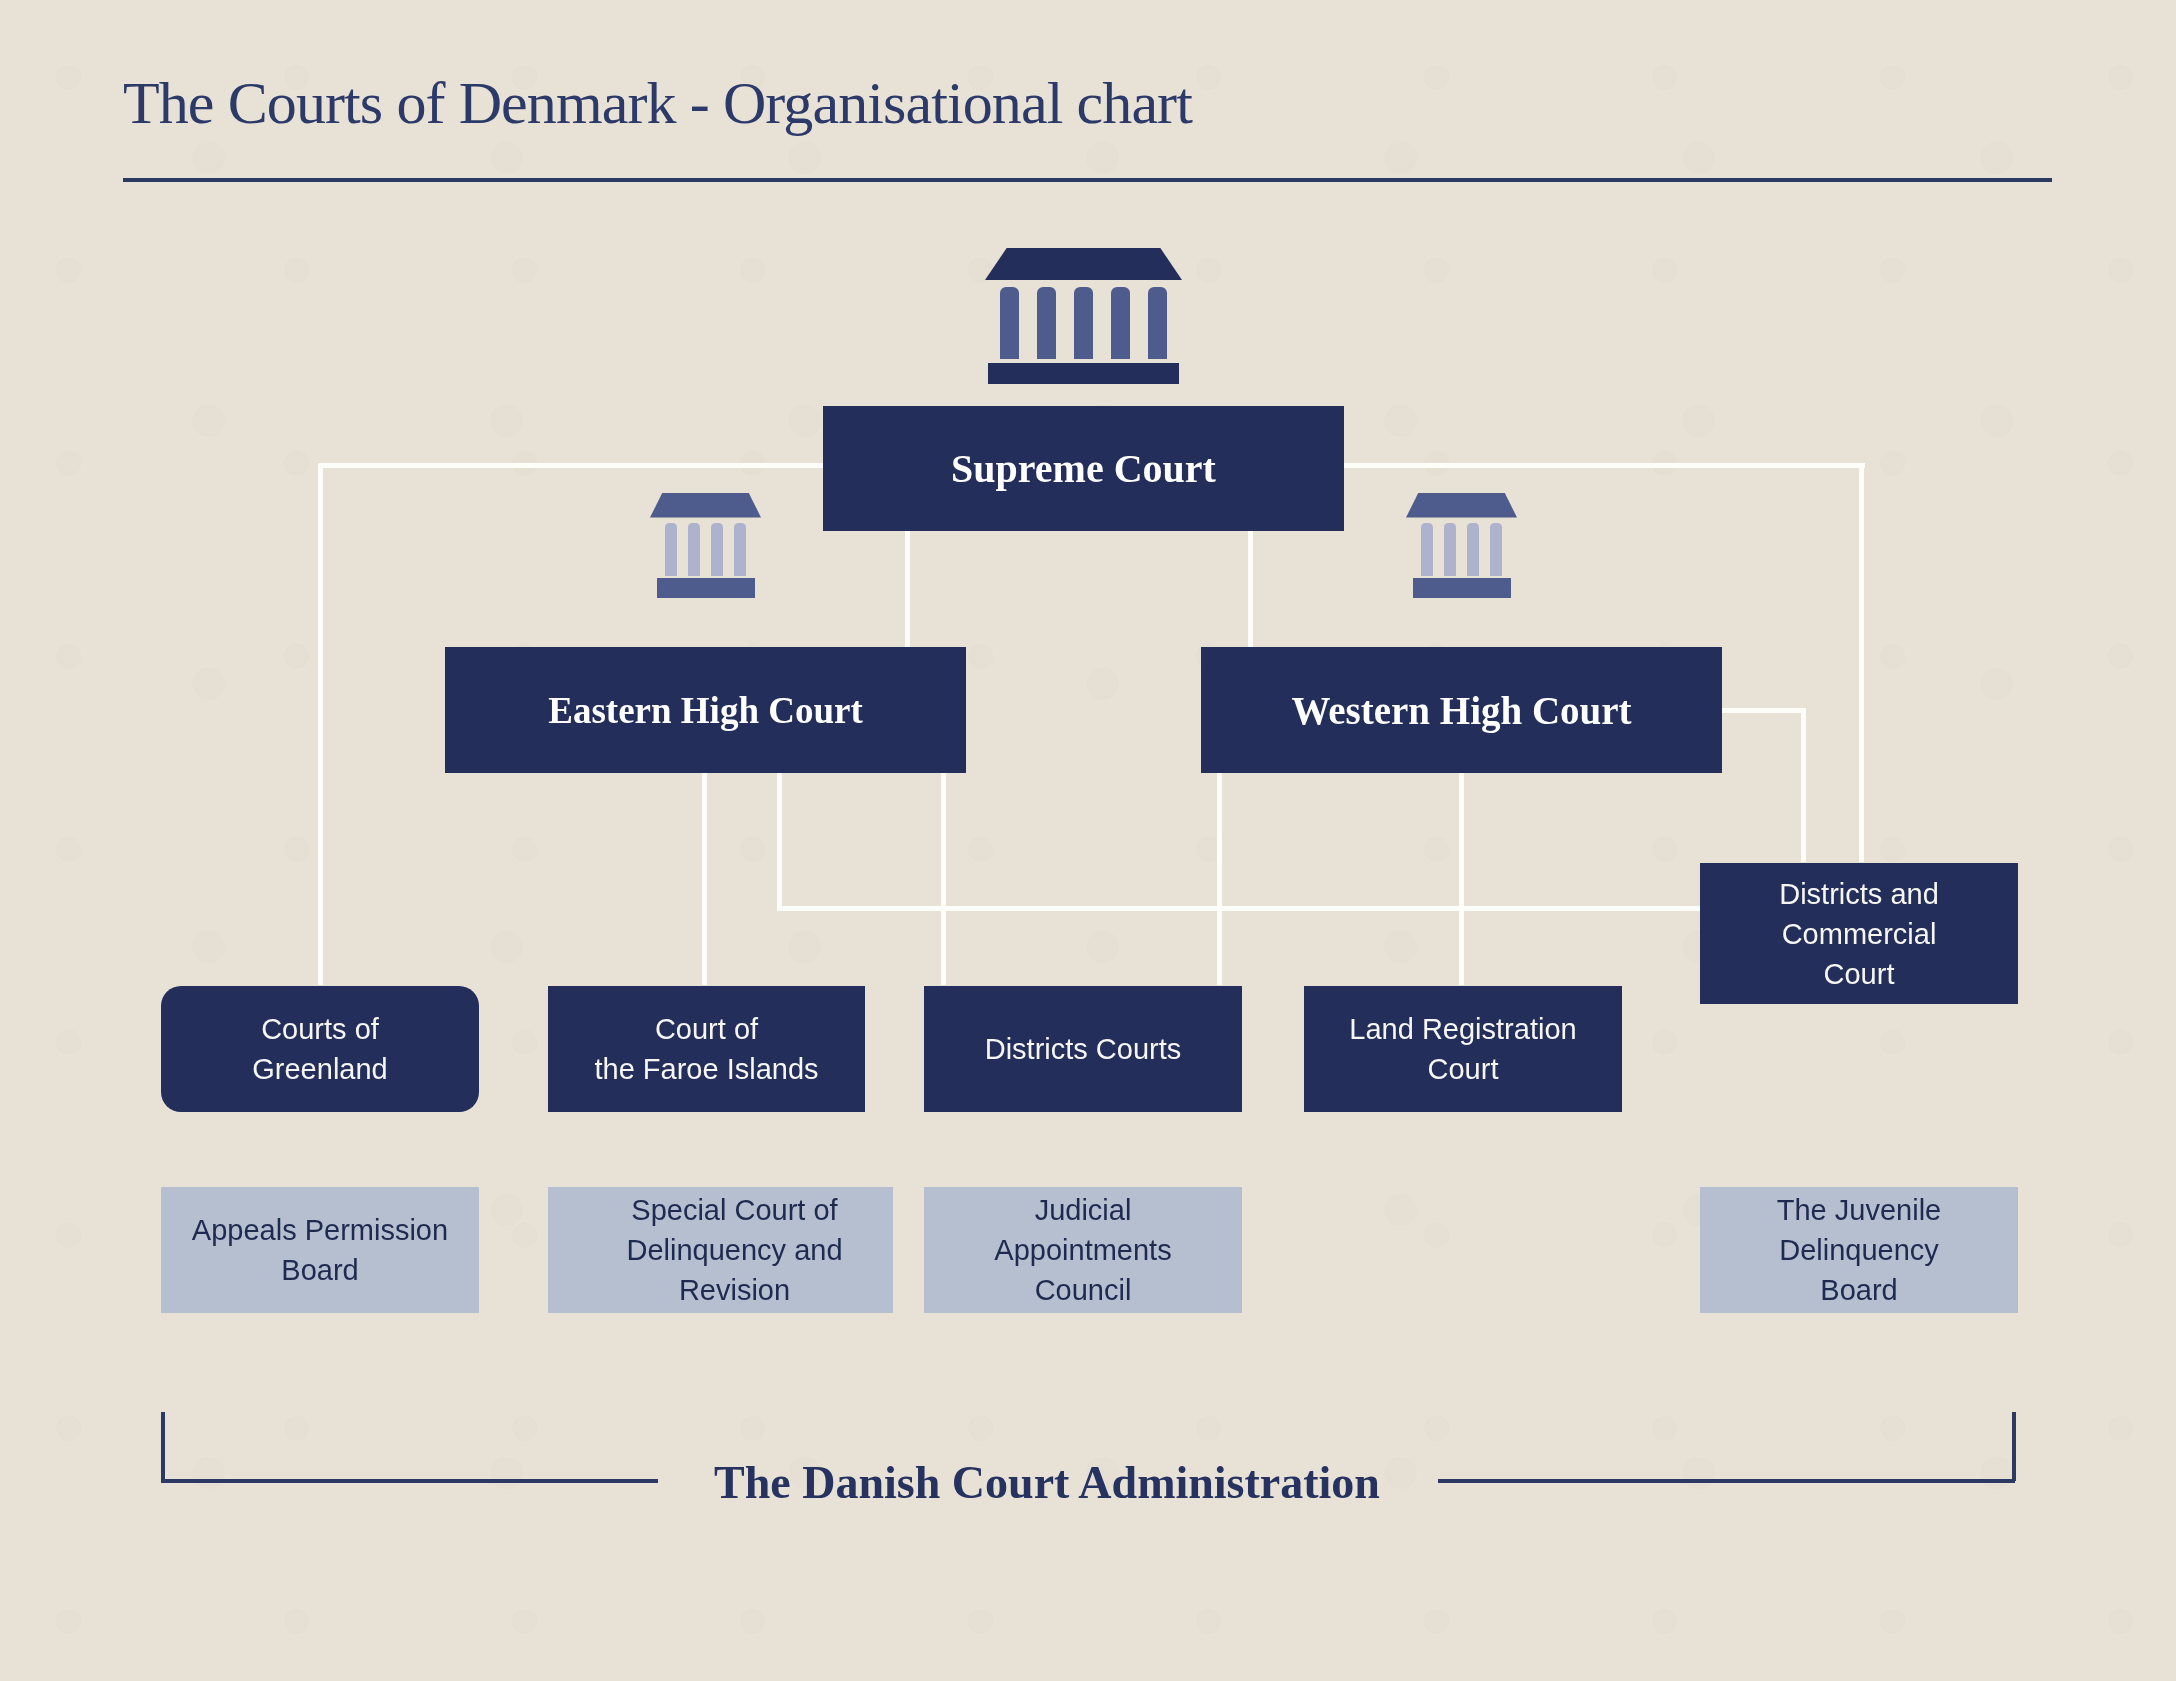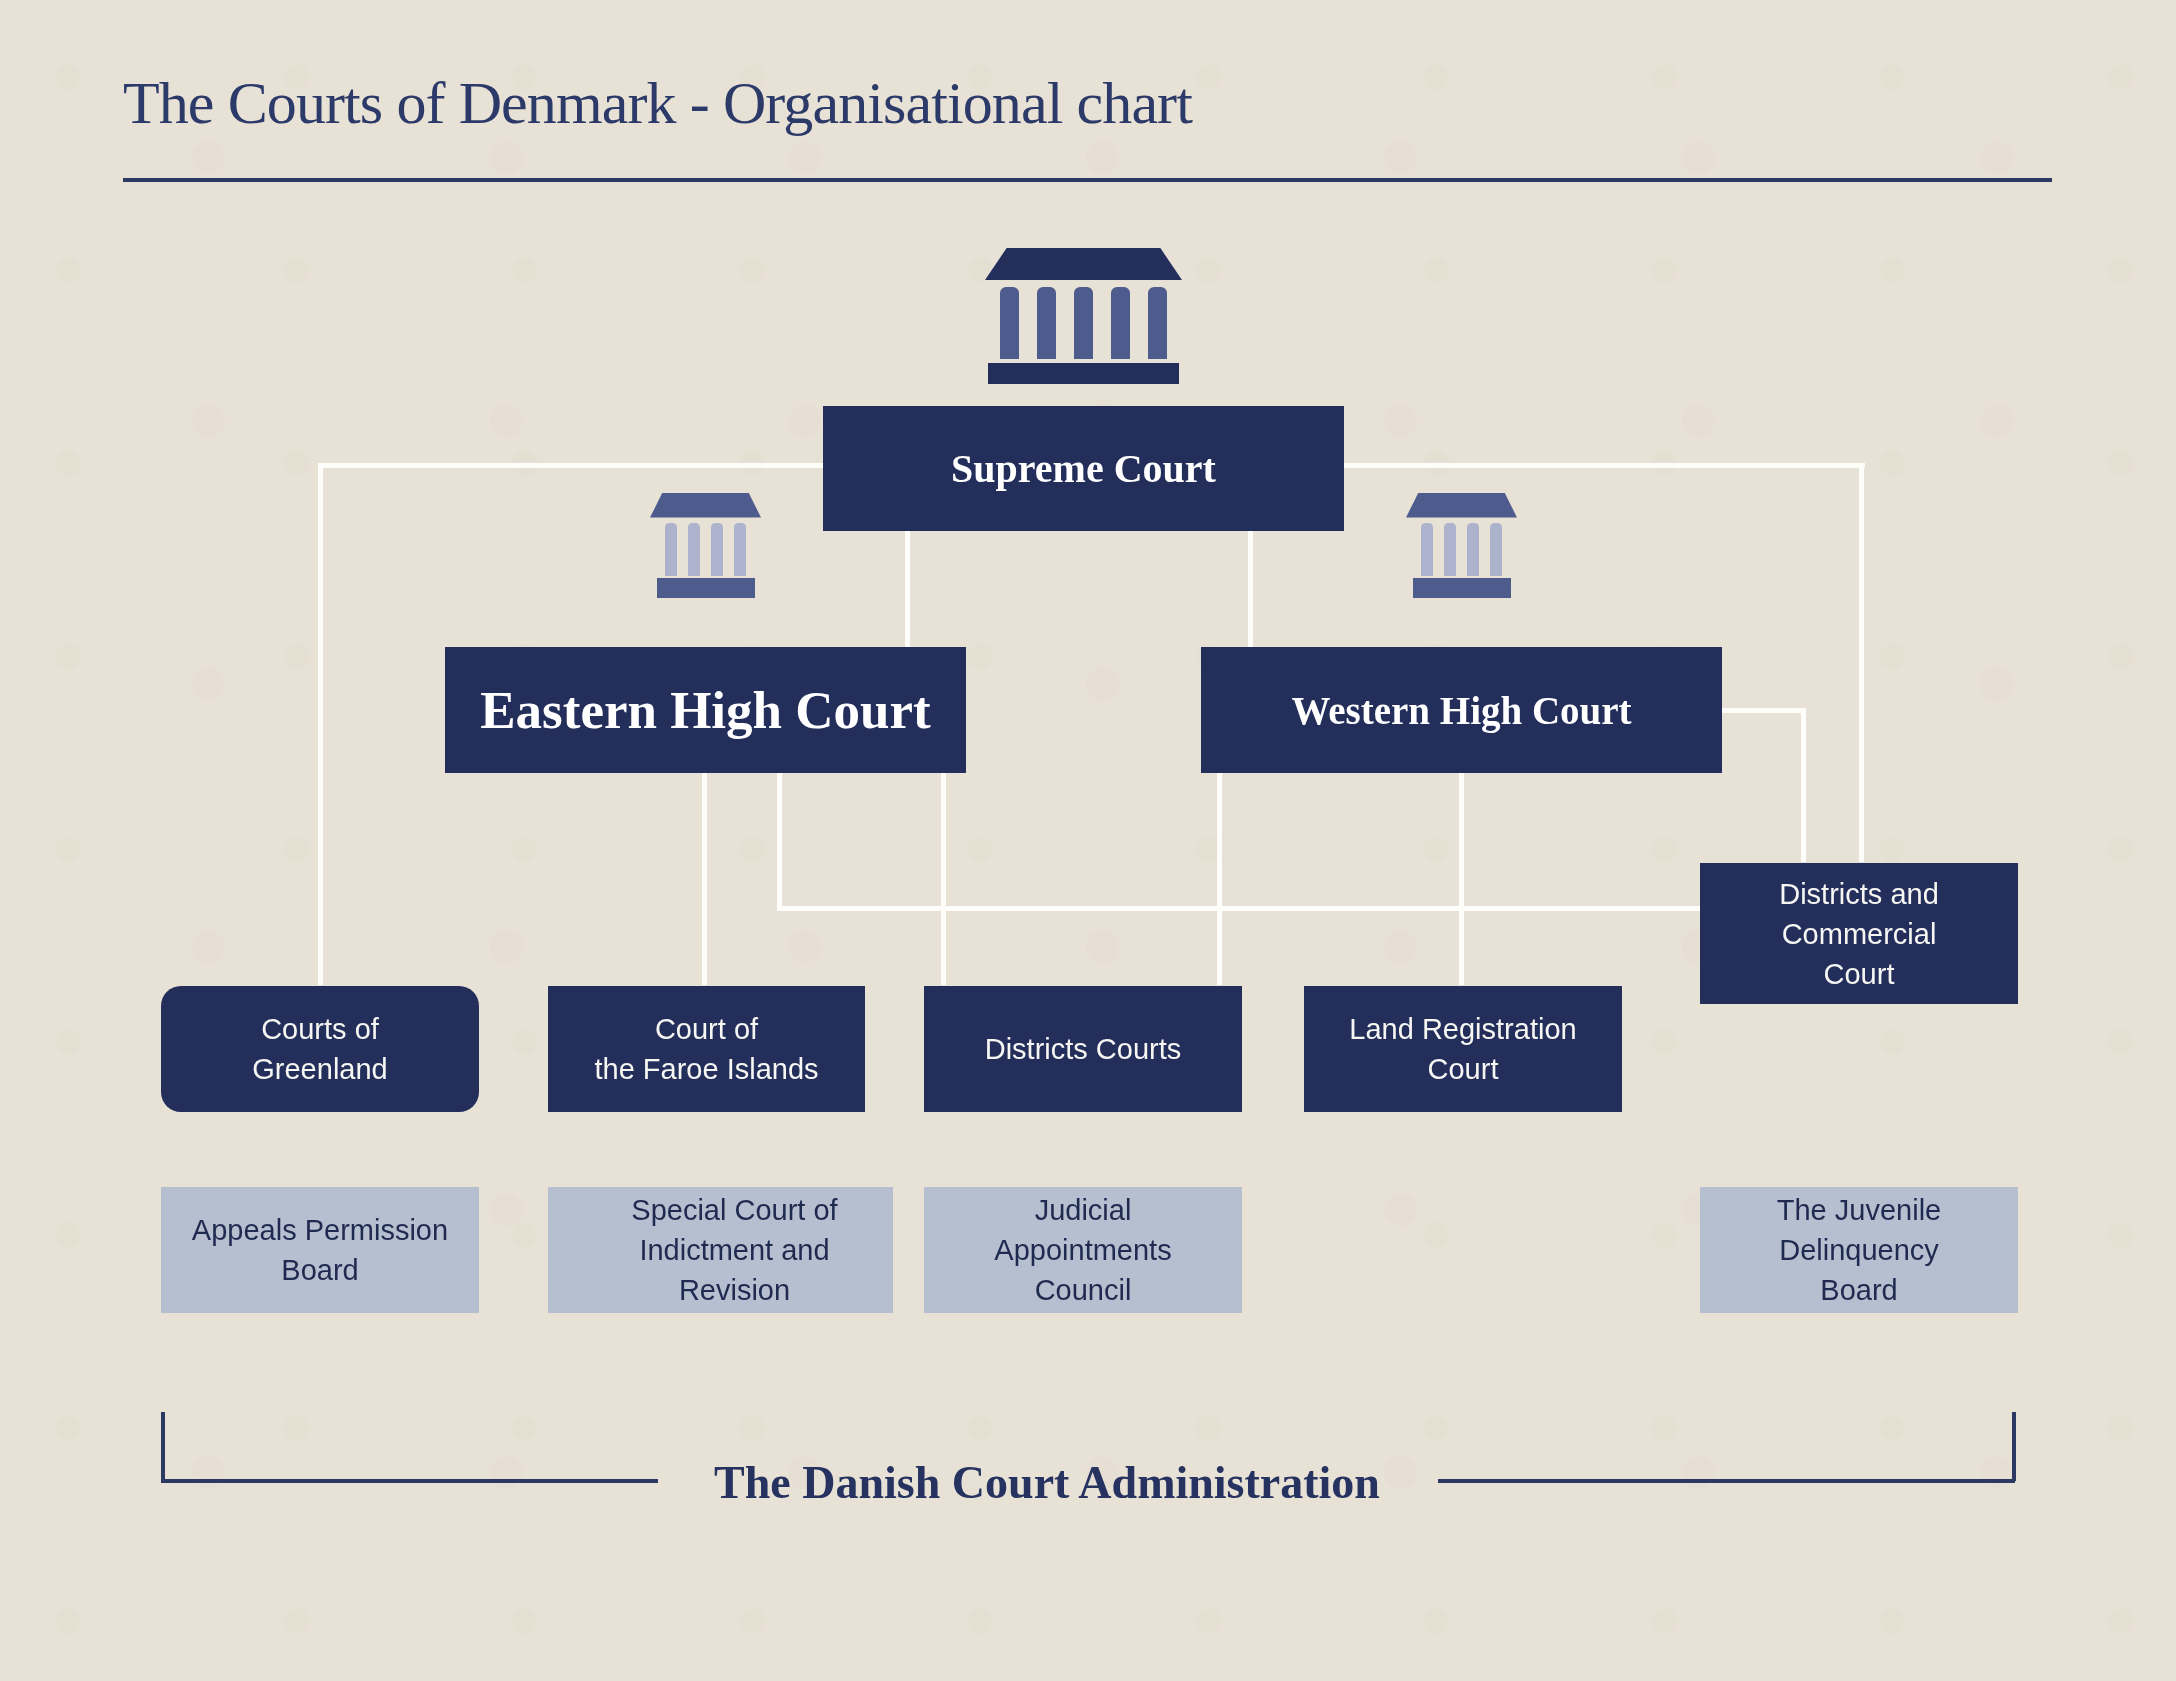--- a/index.html
+++ b/index.html
@@ -108,21 +108,21 @@
         <i></i>
         <i></i>
         <i></i>
       </div>
     <div class="base"></div>
   </div>
 
   <div class="abs node serifbox" style="left:823px;top:406px;width:521px;height:125px;font-size:40px;">
     <span class="ln">Supreme Court</span>
   </div>
-  <div class="abs node serifbox" style="left:445px;top:647px;width:521px;height:126px;font-size:53px;">
+  <div class="abs node serifbox" style="left:445px;top:647px;width:521px;height:126px;font-size:37px;">
     <span class="ln">Eastern High Court</span>
   </div>
   <div class="abs node serifbox" style="left:1201px;top:647px;width:521px;height:126px;font-size:39px;">
     <span class="ln">Western High Court</span>
   </div>
 
   <div class="abs node navy-sans" style="left:1700px;top:863px;width:318px;height:141px;">
     <span class="ln">Districts and</span>
     <span class="ln">Commercial</span>
     <span class="ln">Court</span>
@@ -143,21 +143,21 @@
     <span class="ln">Land Registration</span>
     <span class="ln">Court</span>
   </div>
 
   <div class="abs node light-sans" style="left:161px;top:1187px;width:318px;height:126px;">
     <span class="ln">Appeals Permission</span>
     <span class="ln">Board</span>
   </div>
   <div class="abs node light-sans" style="left:548px;top:1187px;width:317px;height:126px;padding-left:28px;">
     <span class="ln">Special Court of</span>
-    <span class="ln">Indictment and</span>
+    <span class="ln">Delinquency and</span>
     <span class="ln">Revision</span>
   </div>
   <div class="abs node light-sans" style="left:924px;top:1187px;width:318px;height:126px;">
     <span class="ln">Judicial</span>
     <span class="ln">Appointments</span>
     <span class="ln">Council</span>
   </div>
   <div class="abs node light-sans" style="left:1700px;top:1187px;width:318px;height:126px;">
     <span class="ln">The Juvenile</span>
     <span class="ln">Delinquency</span>

